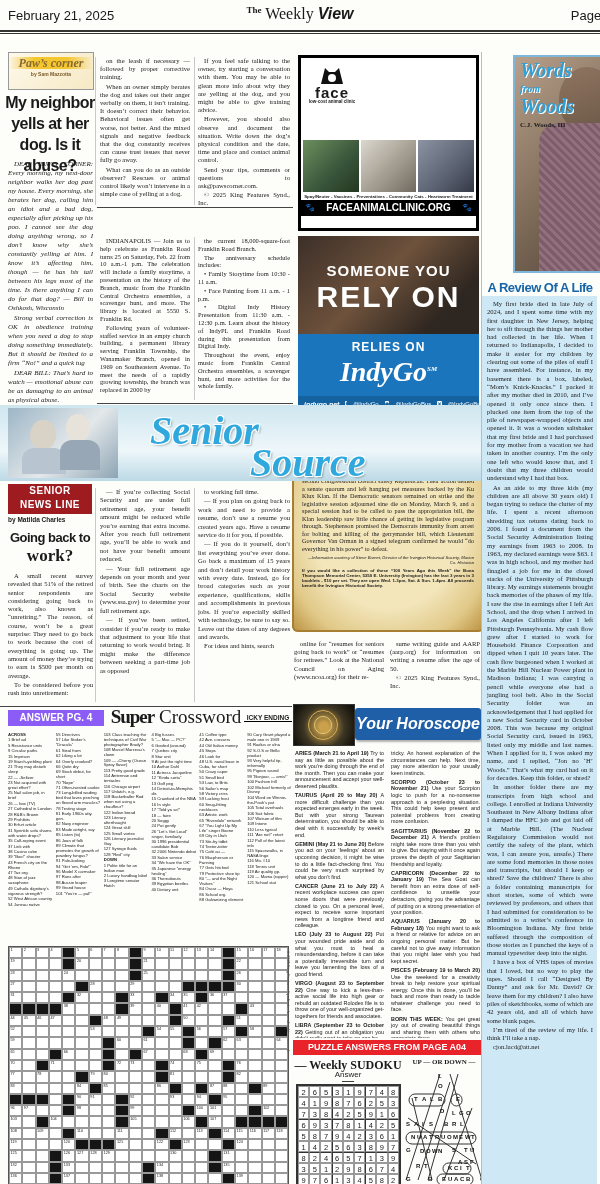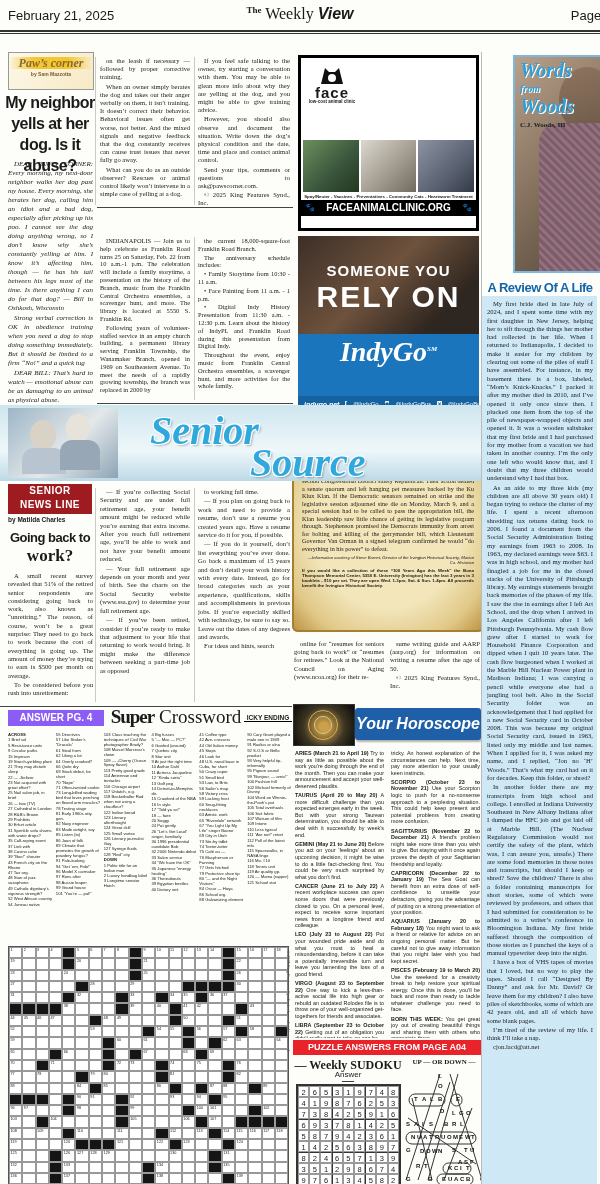--- a/index.html
+++ b/index.html
@@ -248,20 +248,21 @@
       <span class="pawicon">🐾</span>
     </div>
   </div>
 
   <div class="abs indygo">
     <div class="ig-photo">
       <div class="l1">SOMEONE YOU</div>
       <div class="l2">RELY ON</div>
     </div>
     <div class="ig-blue">
+      <div class="l3">RELIES ON</div>
       <div class="ig-brand"><span>IndyGo</span><sup>SM</sup></div>
     </div>
     <div class="ig-foot">
       <span class="site">indygo.net</span>
       <span class="ig-ic">f</span>
       <span>@IndyGo</span>
       <span class="ig-ic">◉</span>
       <span>@IndyGoBus</span>
       <span class="ig-ic">✕</span>
       <span>@IndyGoBus</span>

